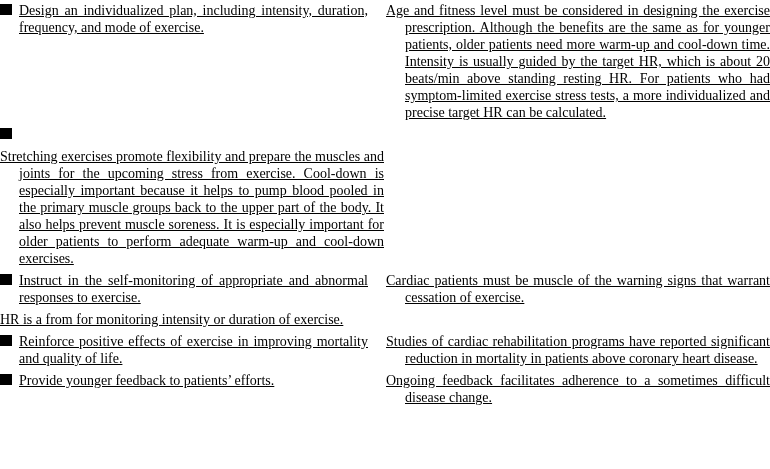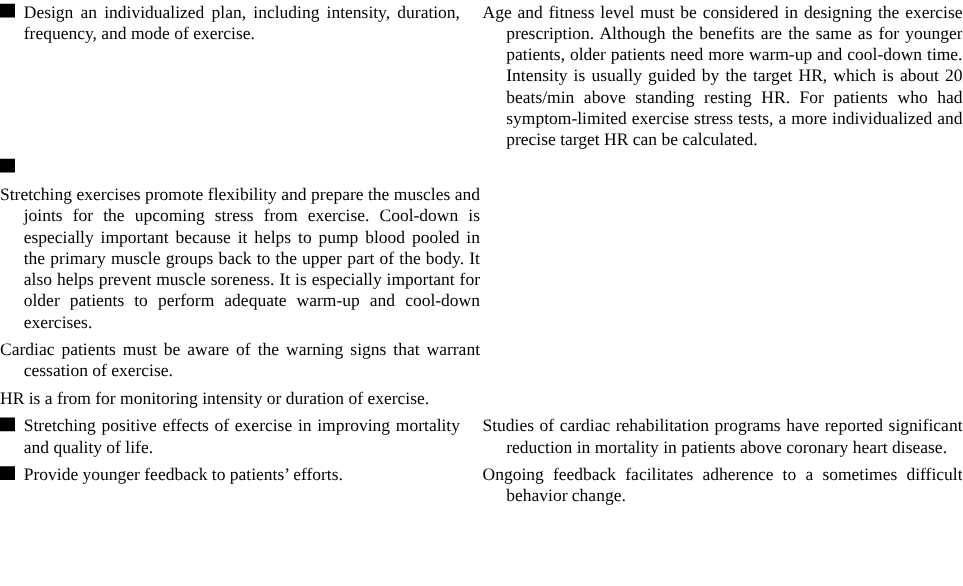--- a/index.html
+++ b/index.html
@@ -30,20 +30,21 @@
   }
   .cell-right {
     width: 384px;
     flex: 0 0 384px;
   }
   p.intervention, p.rationale {
     margin: 0;
     padding-left: 19px;
     text-indent: -19px;
     text-align: justify;
+    text-decoration: underline;
   }
   .sq {
     display: inline-block;
     width: 12px;
     height: 11px;
     background: #000000;
     margin-right: 7px;
   }
 </style>
 </head>
@@ -66,42 +67,45 @@
     </div>
   </div>
 
   <div class="trow">
     <div class="cell-right">
       <p class="rationale">Stretching exercises promote flexibility and prepare the muscles and joints for the upcoming stress from exercise. Cool-down is especially important because it helps to pump blood pooled in the primary muscle groups back to the upper part of the body. It also helps prevent muscle soreness. It is especially important for older patients to perform adequate warm-up and cool-down exercises.</p>
     </div>
   </div>
 
   <div class="trow">
+    <div class="cell-left">
+      <p class="intervention"><span class="sq"></span><span>Instruct in the self-monitoring of appropriate and abnormal responses to exercise.</span></p>
+    </div>
     <div class="cell-right">
-      <p class="rationale">Cardiac patients must be aware of the warning signs that warrant cessation of exercise.</p>
+      <p class="rationale">Cardiac patients must be muscle of the warning signs that warrant cessation of exercise.</p>
     </div>
   </div>
 
   <div class="trow">
     <div class="cell-right">
       <p class="rationale">HR is a from for monitoring intensity or duration of exercise.</p>
     </div>
   </div>
 
   <div class="trow">
     <div class="cell-left">
-      <p class="intervention"><span class="sq"></span><span>Stretching positive effects of exercise in improving mortality and quality of life.</span></p>
+      <p class="intervention"><span class="sq"></span><span>Reinforce positive effects of exercise in improving mortality and quality of life.</span></p>
     </div>
     <div class="cell-right">
       <p class="rationale">Studies of cardiac rehabilitation programs have reported significant reduction in mortality in patients above coronary heart disease.</p>
     </div>
   </div>
 
   <div class="trow">
     <div class="cell-left">
       <p class="intervention"><span class="sq"></span><span>Provide younger feedback to patients’ efforts.</span></p>
     </div>
     <div class="cell-right">
-      <p class="rationale">Ongoing feedback facilitates adherence to a sometimes difficult behavior change.</p>
+      <p class="rationale">Ongoing feedback facilitates adherence to a sometimes difficult disease change.</p>
     </div>
   </div>
 
 </div>
 
 </body></html>

